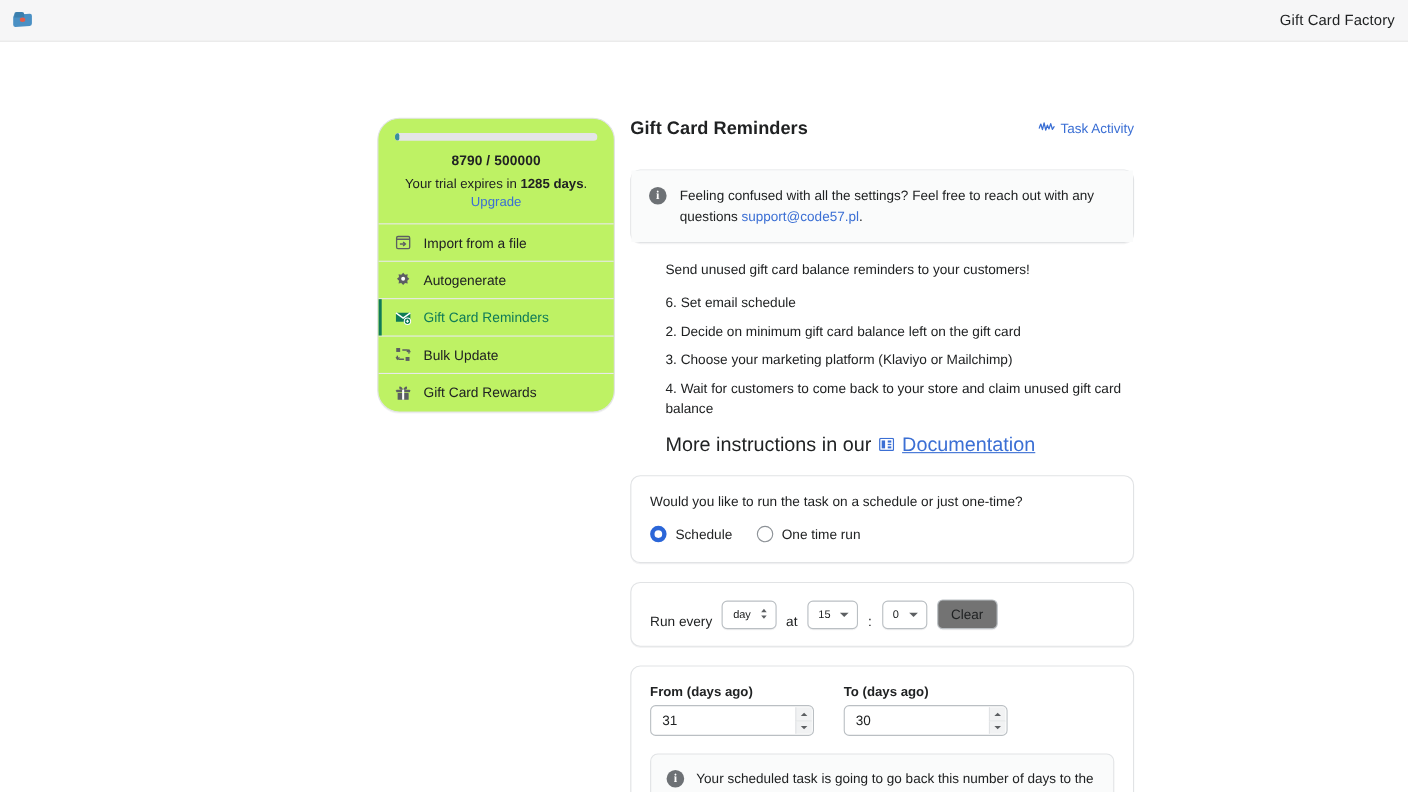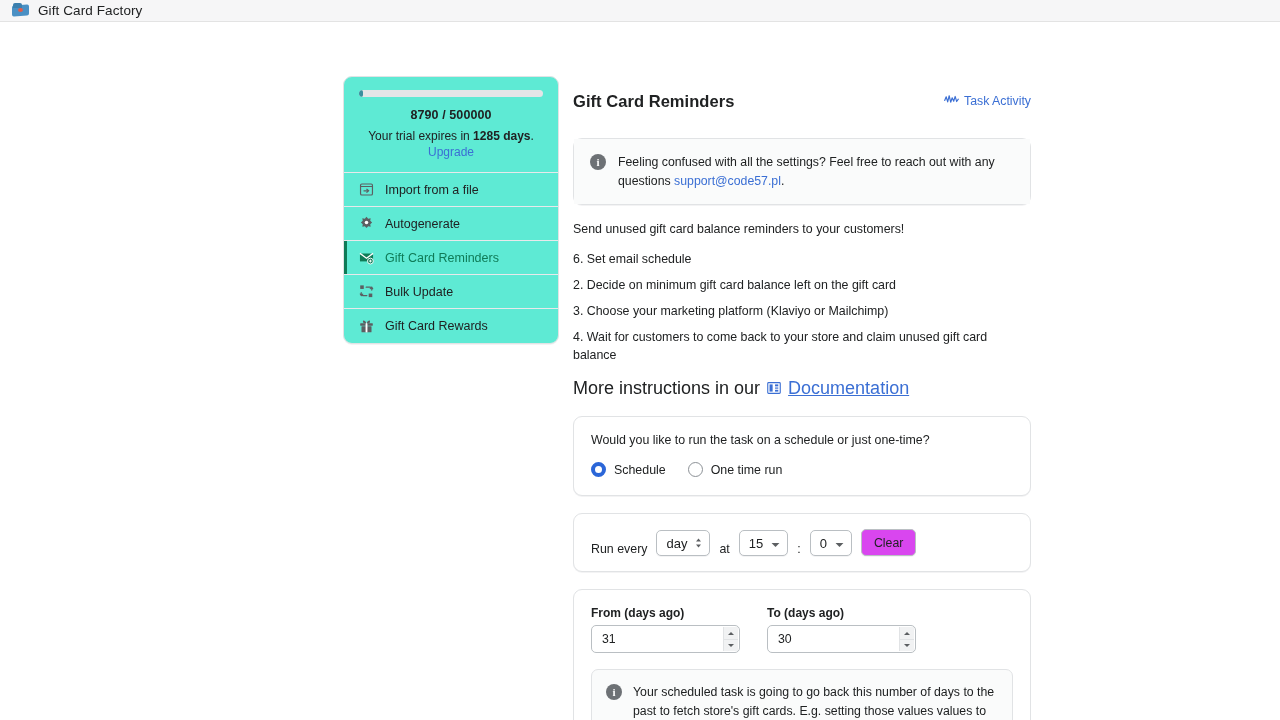--- a/index.html
+++ b/index.html
@@ -7,27 +7,28 @@
     margin: 0; padding: 0;
     width: 1280px; height: 720px;
     background: #ffffff;
     font-family: "Liberation Sans", sans-serif;
     color: #202223;
     overflow: hidden;
   }
 
   
   .topbar {
-    height: 22px;
+    height: 38px;
     background: #f6f6f7;
     border-bottom: 1px solid #e3e3e3;
     display: flex;
     align-items: center;
     padding: 0 12px;
     gap: 9px;
+    justify-content: space-between;
   }
   .app-favicon {
     width: 17px; height: 15px;
     position: relative;
     flex: 0 0 auto;
   }
   .app-favicon .fav-a {
     position: absolute; left: 0; top: 2px;
     width: 17px; height: 11px;
     background: #4a90c4;
@@ -56,25 +57,25 @@
   .page {
     position: relative;
     width: 1280px;
     height: 682px;
     background: #ffffff;
   }
 
   
   .sidebar {
     position: absolute;
-    left: 343px; top: 54px;
+    left: 343px; top: 69px;
     width: 216px;
-    background: #5eead4;
+    background: #bef264;
     border: 1px solid #e1e3e5;
-    border-radius: 9px;
+    border-radius: 20px;
     box-shadow: 0 1px 0 rgba(22,29,37,.05);
     overflow: hidden;
   }
   .usage {
     padding: 13px 15px 12px 15px;
     border-bottom: 1px solid #e8e9eb;
   }
   .progress-track {
     width: 100%; height: 7px;
     background: #e4e5e7;
@@ -195,20 +196,21 @@
     line-height: 1.52;
     color: #202223;
   }
   .callout-text a {
     color: #3b6fd4;
     text-decoration: none;
   }
 
   .intro {
     margin-top: 16px;
+    margin-left: 32px;
   }
   .intro-line {
     font-size: 12.4px;
     color: #202223;
     line-height: 1.45;
     margin-bottom: 12px;
   }
   .intro-step {
     font-size: 12.4px;
     color: #202223;
@@ -269,29 +271,29 @@
     display: inline-flex;
     align-items: center;
     justify-content: space-between;
     gap: 8px;
     height: 26px;
     padding: 0 7px 0 9px;
     min-width: 41px;
     background: #ffffff;
     border: 1px solid #babfc3;
     border-radius: 5px;
-    font-size: 13px;
+    font-size: 10px;
     color: #202223;
     cursor: pointer;
     box-shadow: 0 1px 0 rgba(22,29,37,.05);
   }
   .btn {
     height: 27px;
     padding: 0 12px;
-    background: #d946ef;
+    background: #737373;
     border: 1px solid #babfc3;
     border-radius: 5px;
     font-size: 12.3px;
     color: #202223;
     cursor: pointer;
     font-family: "Liberation Sans", sans-serif;
     box-shadow: 0 1px 0 rgba(22,29,37,.05);
   }
 
   

